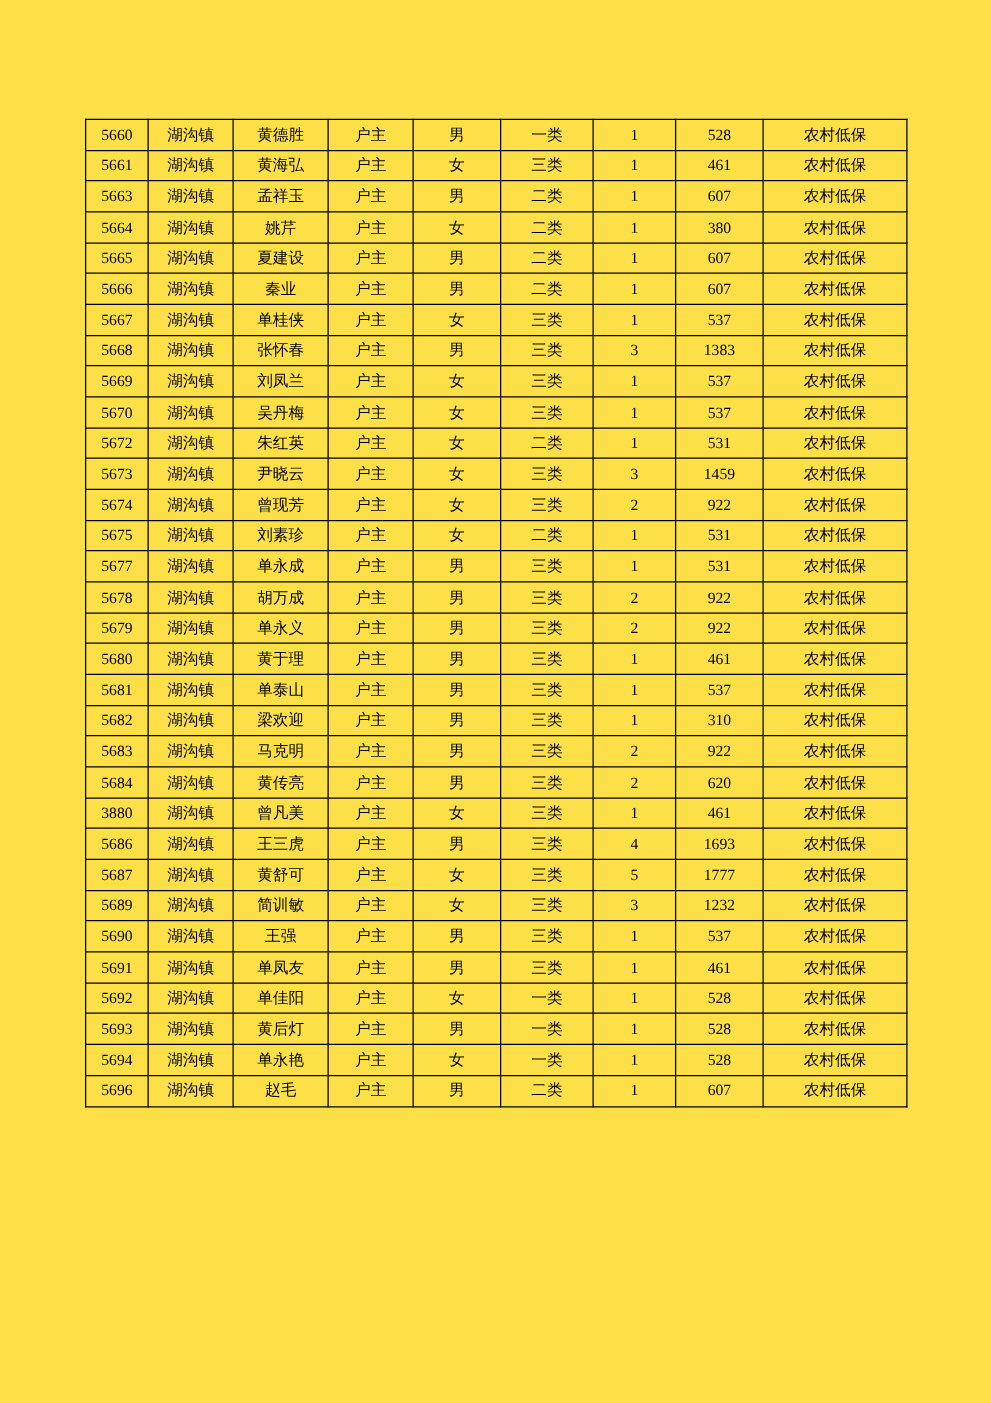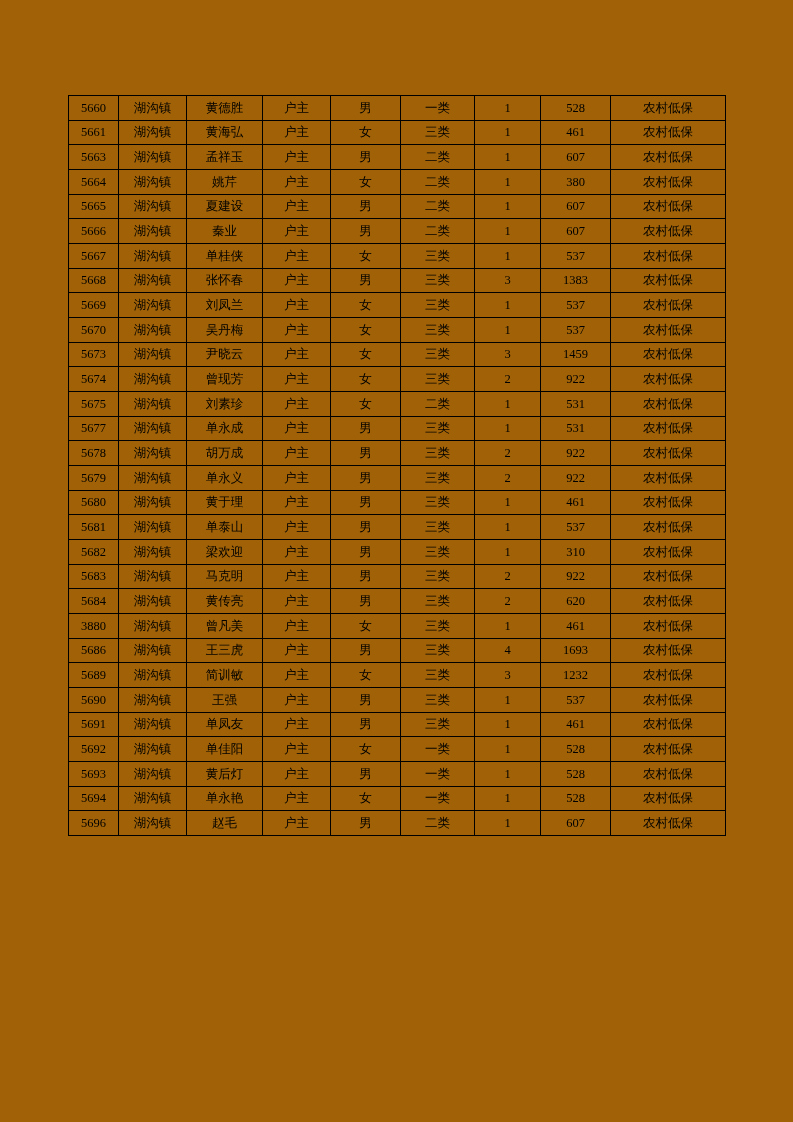--- a/index.html
+++ b/index.html
@@ -7,21 +7,21 @@
     width: 793px;
     height: 1122px;
     background: #ffffff;
     font-family: "Liberation Serif", "DejaVu Serif", serif;
     color: #000000;
   }
   .page {
     position: relative;
     width: 793px;
     height: 1122px;
-    background: #a16207;
+    background: #fde047;
     overflow: hidden;
   }
   .table-wrap {
     position: absolute;
     left: 68px;
     top: 95px;
     width: 657px;
   }
   table.data-table {
     border-collapse: collapse;
@@ -171,20 +171,31 @@
             <td>湖沟镇</td>
             <td>吴丹梅</td>
             <td>户主</td>
             <td>女</td>
             <td>三类</td>
             <td>1</td>
             <td>537</td>
             <td>农村低保</td>
           </tr>
           <tr>
+            <td>5672</td>
+            <td>湖沟镇</td>
+            <td>朱红英</td>
+            <td>户主</td>
+            <td>女</td>
+            <td>二类</td>
+            <td>1</td>
+            <td>531</td>
+            <td>农村低保</td>
+          </tr>
+          <tr>
             <td>5673</td>
             <td>湖沟镇</td>
             <td>尹晓云</td>
             <td>户主</td>
             <td>女</td>
             <td>三类</td>
             <td>3</td>
             <td>1459</td>
             <td>农村低保</td>
           </tr>
@@ -311,20 +322,31 @@
           </tr>
           <tr>
             <td>5686</td>
             <td>湖沟镇</td>
             <td>王三虎</td>
             <td>户主</td>
             <td>男</td>
             <td>三类</td>
             <td>4</td>
             <td>1693</td>
+            <td>农村低保</td>
+          </tr>
+          <tr>
+            <td>5687</td>
+            <td>湖沟镇</td>
+            <td>黄舒可</td>
+            <td>户主</td>
+            <td>女</td>
+            <td>三类</td>
+            <td>5</td>
+            <td>1777</td>
             <td>农村低保</td>
           </tr>
           <tr>
             <td>5689</td>
             <td>湖沟镇</td>
             <td>简训敏</td>
             <td>户主</td>
             <td>女</td>
             <td>三类</td>
             <td>3</td>

